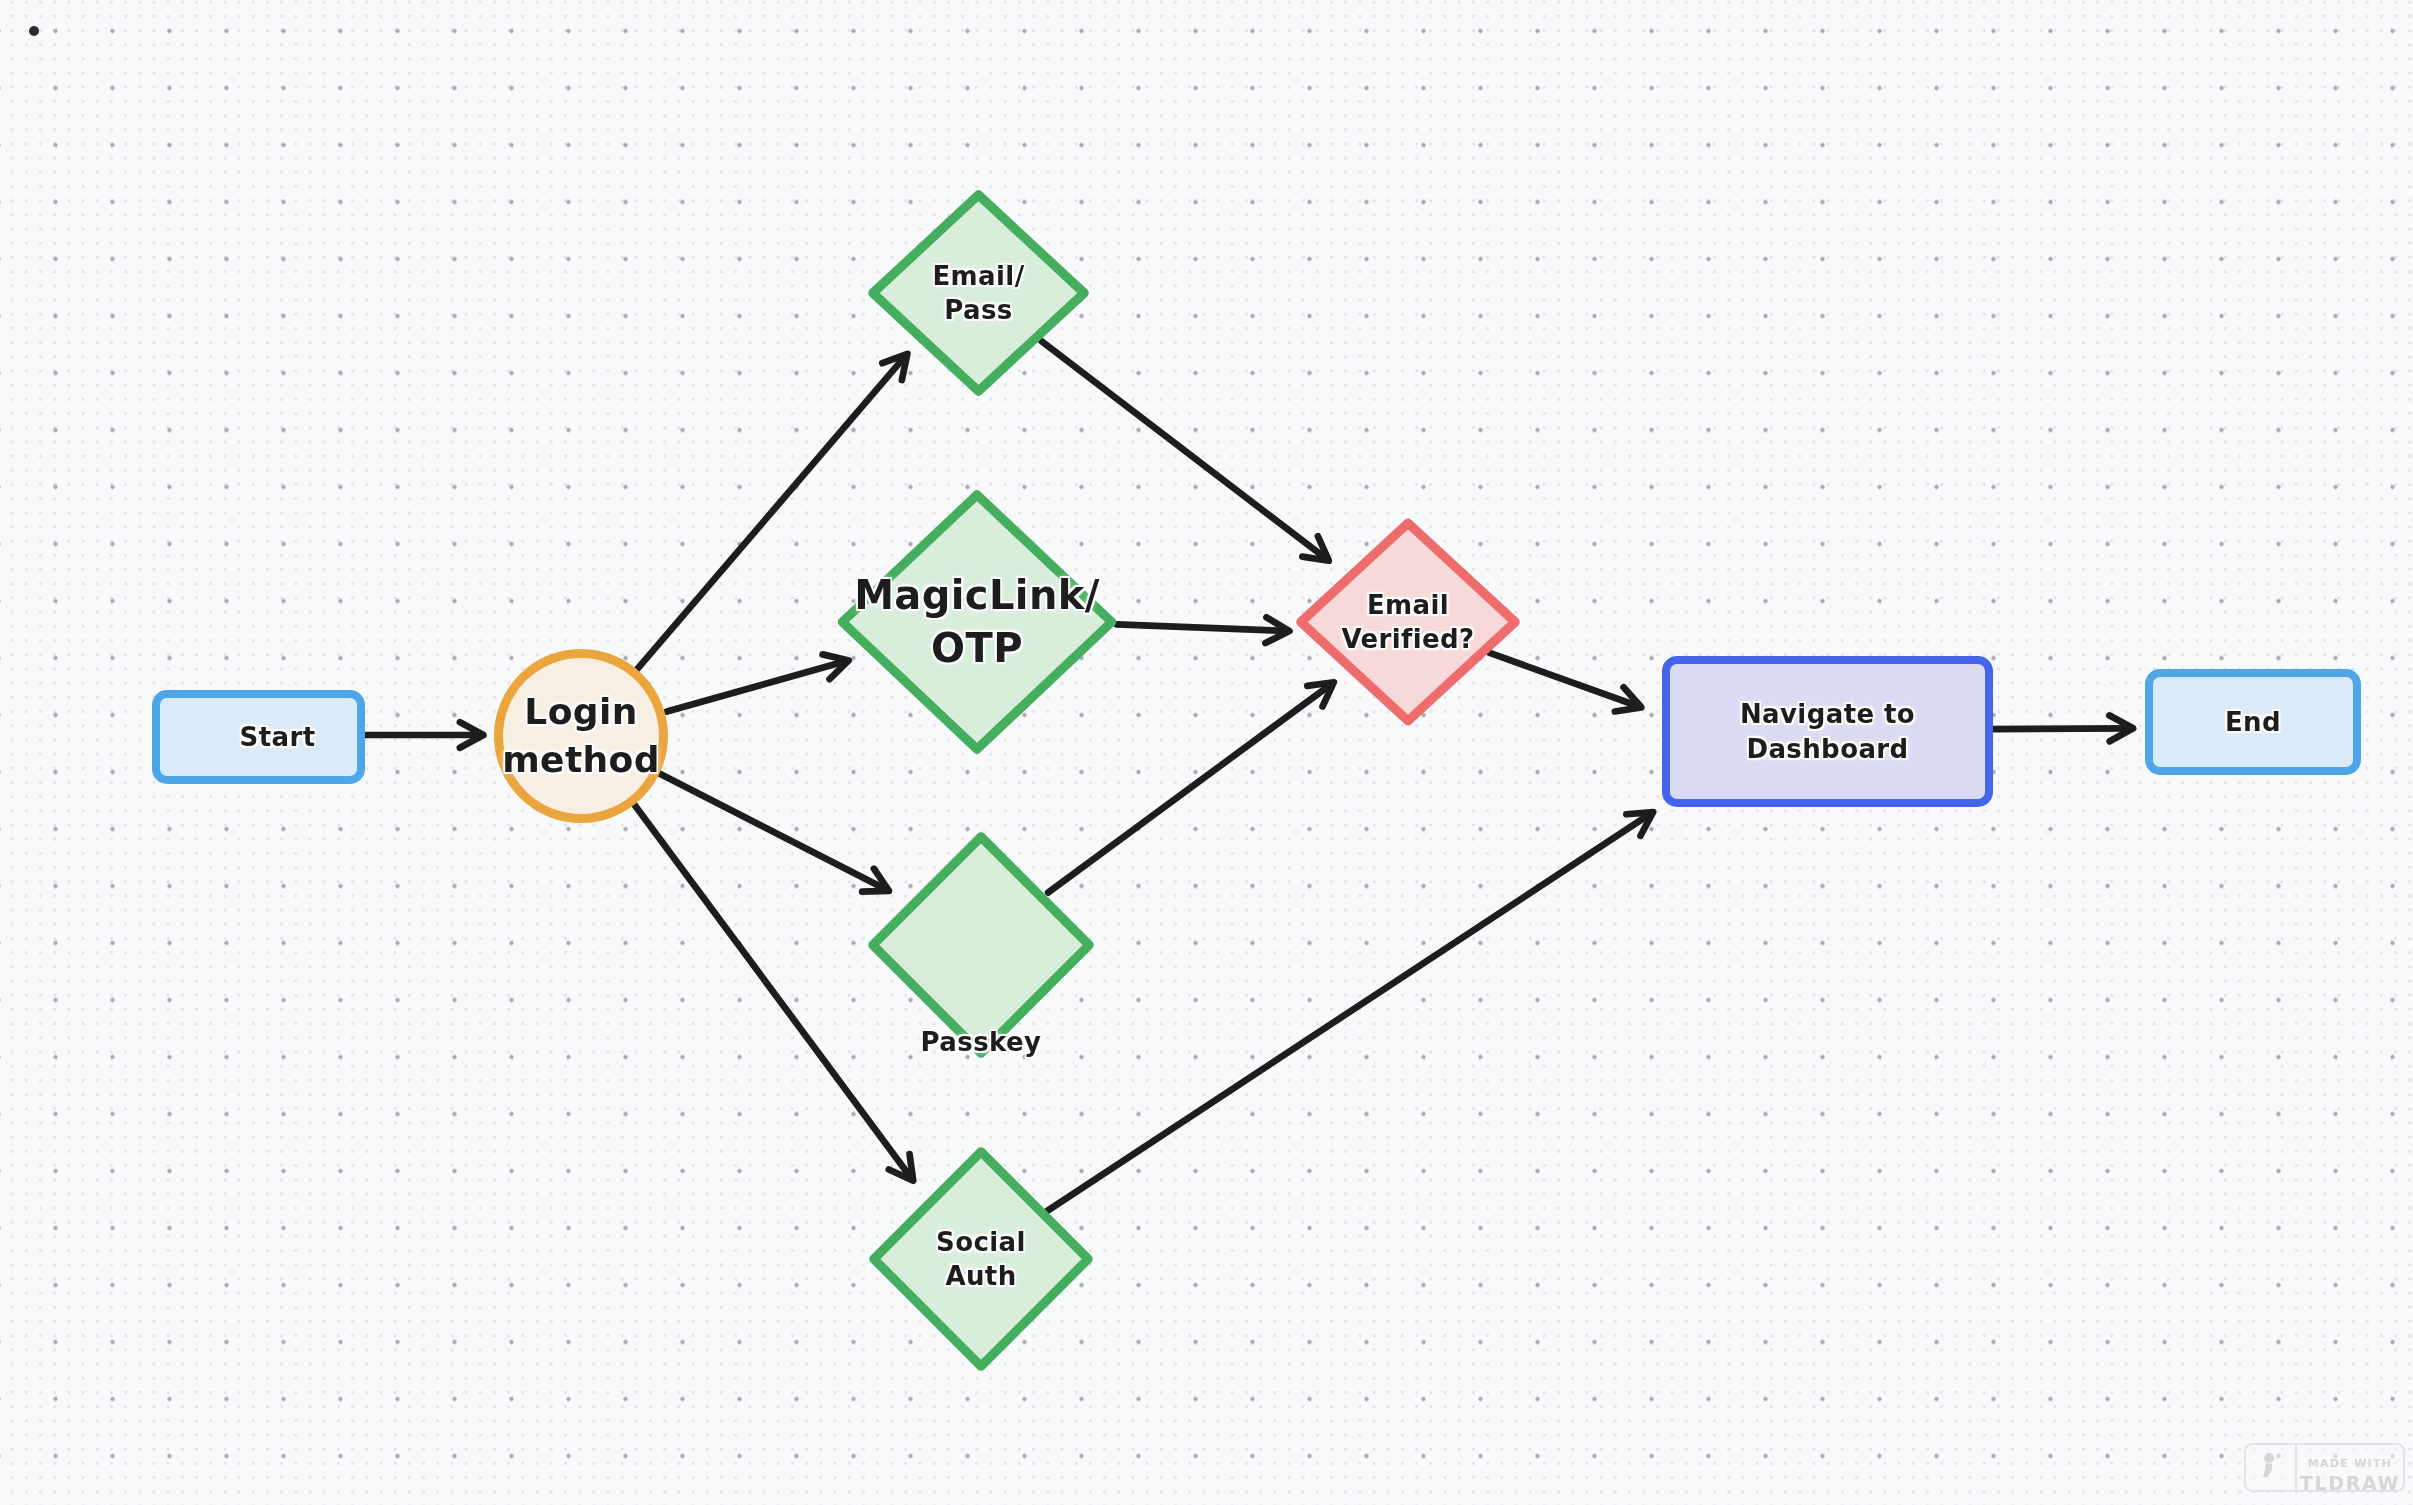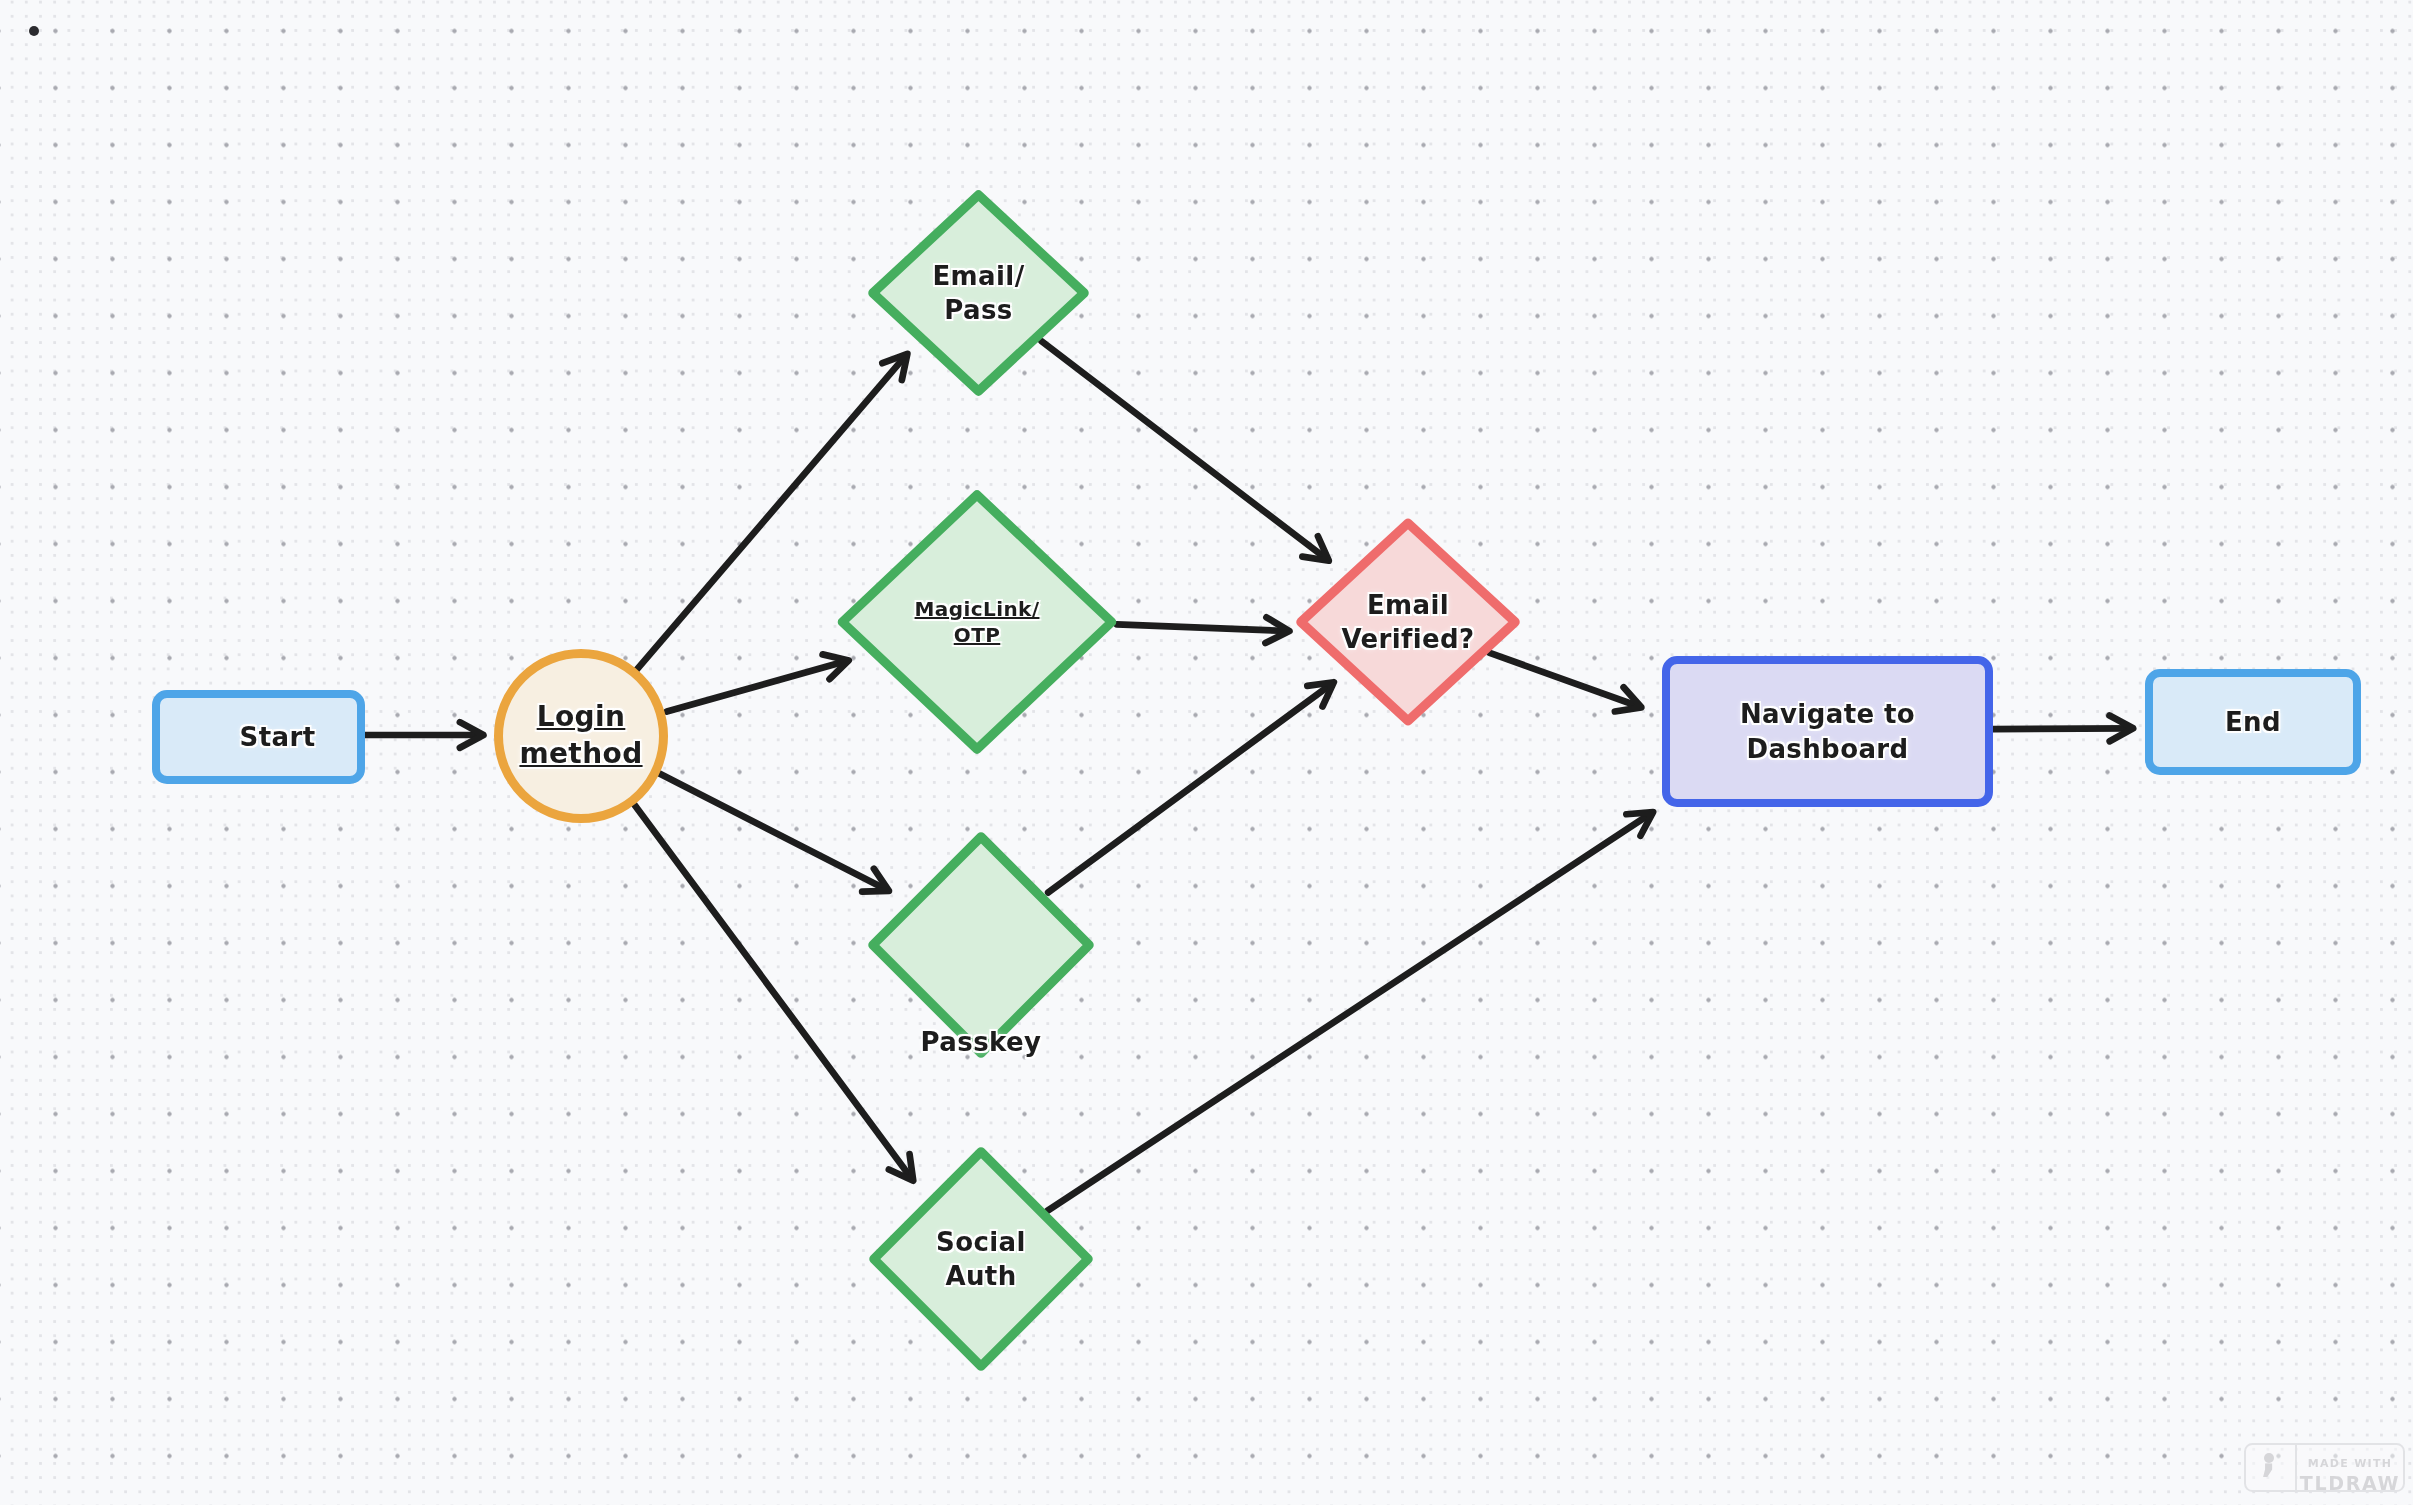--- a/index.html
+++ b/index.html
@@ -48,22 +48,22 @@
   
   #n-start   {left:152px; top:690px; width:213px;height:94px;padding-left:38px;}
   #n-login   {left:494px; top:649px; width:174px;height:174px;}
   #n-email-pass{left:867px;top:189px; width:223px;height:208px;}
   #n-magic   {left:836px; top:489px; width:282px;height:266px;}
   #n-passkey {left:867px;top:831px; width:228px;height:228px;align-items:flex-end;}
   #n-social  {left:868px;top:1146px;width:226px;height:226px;}
   #n-verified{left:1295px;top:517px; width:226px;height:210px;}
   #n-navigate{left:1662px;top:656px; width:331px;height:151px;}
   #n-end     {left:2145px;top:669px; width:216px;height:106px;}
-  #n-login .label{font-size:28px;text-decoration:underline;}
-  #n-magic .label{font-size:20px;text-decoration:underline;}
+  #n-login .label{font-size:36px;}
+  #n-magic .label{font-size:40px;}
   
   .watermark{
     position:absolute;left:2244px;top:1443px;width:161px;height:49px;
     display:flex;align-items:stretch;box-sizing:border-box;
     border:2.5px solid #e2e3e6;border-radius:8.4px;
     background:rgba(250,250,252,.55);color:var(--wm,#d6d6d9);
   }
   .wm-logo{position:relative;width:49px;border-right:2.5px solid #e2e3e6;}
   .wm-dot{position:absolute;left:17.6px;top:8.4px;width:10px;height:10px;border-radius:50%;background:var(--wm,#d6d6d9);}
   .wm-comma{position:absolute;left:15px;top:-11.7px;font-size:40px;font-weight:700;line-height:49px;color:var(--wm,#d6d6d9);}

